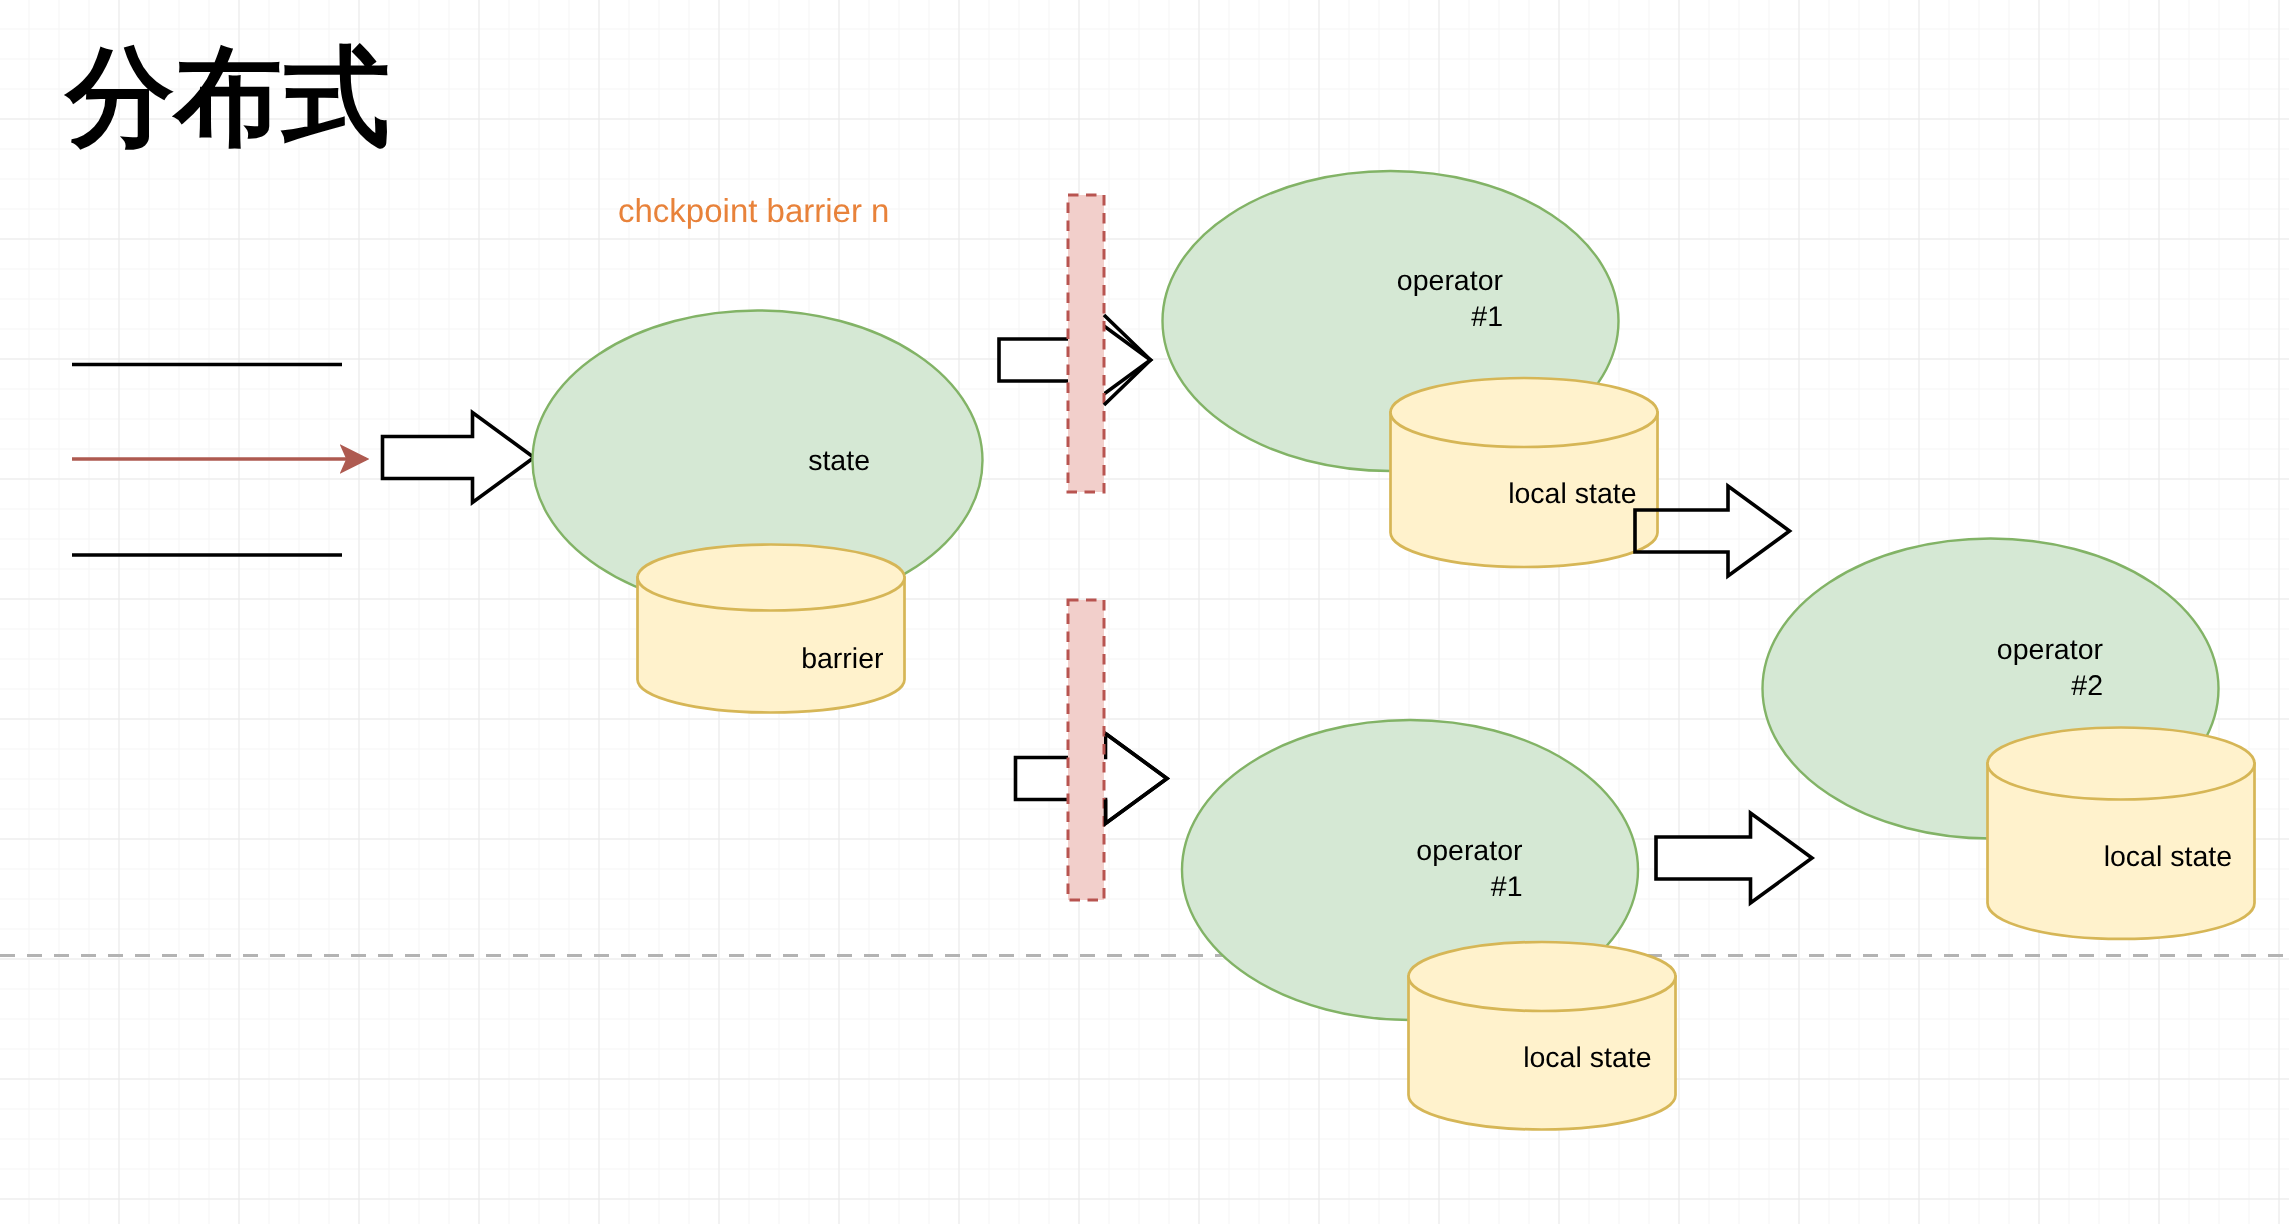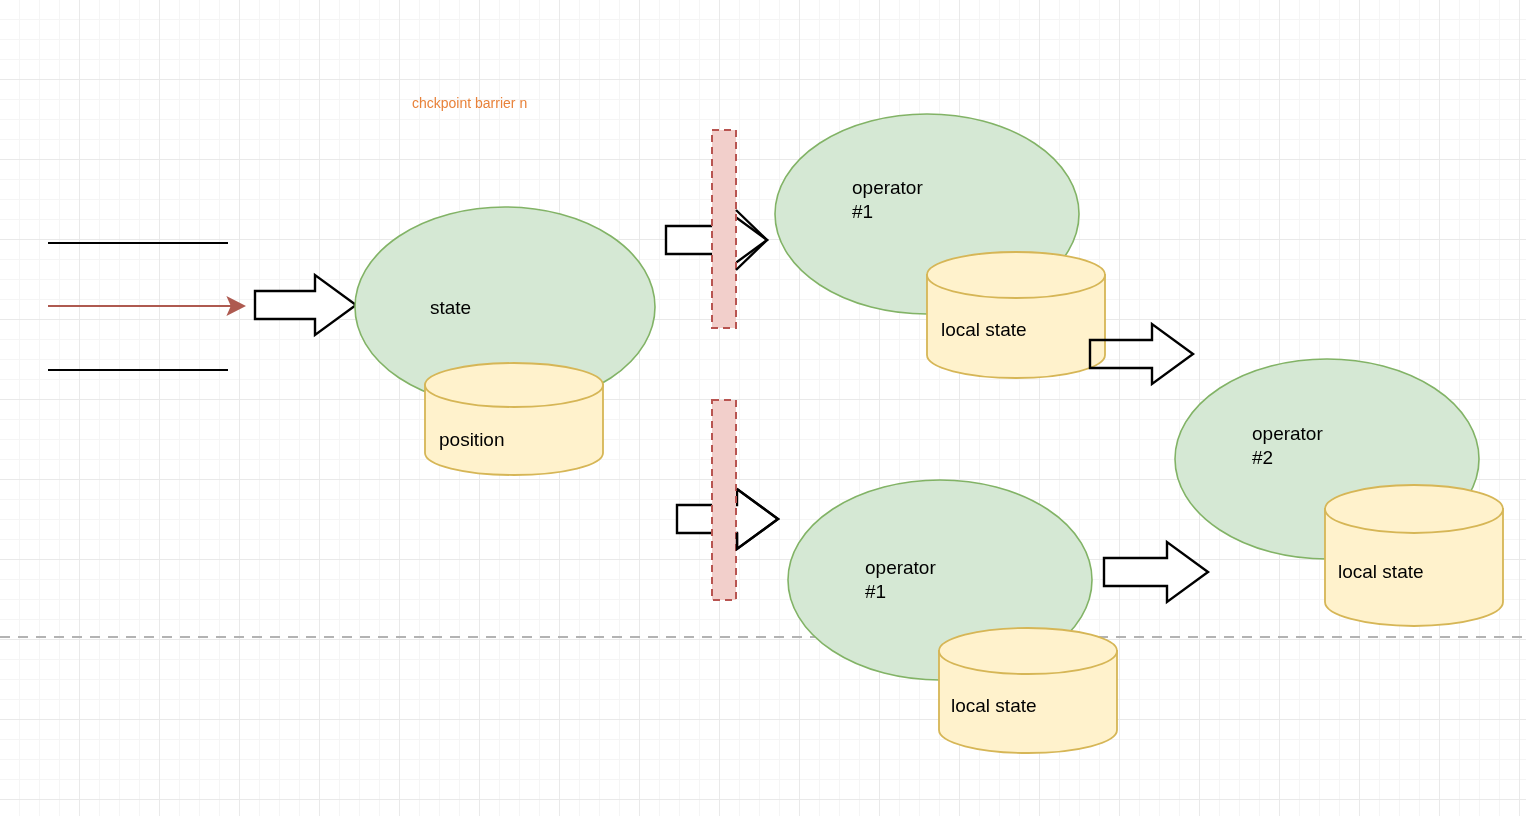--- a/index.html
+++ b/index.html
@@ -28,42 +28,42 @@
     top: 0;
     width: 1526px;
     height: 816px;
   }
   .lbl {
     position: absolute;
     color: #000000;
     font-family: "Liberation Sans", sans-serif;
     font-size: 19px;
     line-height: 24px;
-    text-align: left;
+    text-align: right;
     white-space: pre;
     pointer-events: none;
   }
   #title {
     position: absolute;
     left: 44px;
     top: 23px;
     font-family: "Liberation Sans", sans-serif;
     font-size: 72px;
     font-weight: bold;
     color: #000000;
     letter-spacing: 0px;
     line-height: 84px;
     white-space: pre;
   }
   #barrier-label {
     position: absolute;
     left: 412px;
-    top: 95px;
+    top: 128px;
     font-family: "Liberation Sans", sans-serif;
-    font-size: 14px;
+    font-size: 22px;
     color: #e8823a;
     white-space: pre;
   }
 </style>
 </head>
 <body>
 
 <div id="canvas">
 
   <svg id="vector" viewBox="0 0 1526 816" xmlns="http://www.w3.org/2000/svg">
@@ -121,26 +121,27 @@
 
     <ellipse cx="1327" cy="459" rx="152" ry="100" fill="#d5e8d4" stroke="#82b366" stroke-width="1.6"></ellipse>
 
     <g>
       <path d="M1325,509 L1325,602 A89,24 0 0 0 1503,602 L1503,509 Z" fill="#fff2cc" stroke="#d6b656" stroke-width="1.8"></path>
       <ellipse cx="1414" cy="509" rx="89" ry="24" fill="#fff2cc" stroke="#d6b656" stroke-width="1.8"></ellipse>
     </g>
 
   </svg>
 
+  <div id="title">分布式</div>
 
   <div id="barrier-label">chckpoint barrier n</div>
 
   <div class="lbl" style="left:430px; top:296px; width:150px;">state</div>
 
-  <div class="lbl" style="left:439px; top:428px; width:150px;">position</div>
+  <div class="lbl" style="left:439px; top:428px; width:150px;">barrier</div>
 
   <div class="lbl" style="left:852px; top:176px; width:150px;">operator
 #1</div>
 
   <div class="lbl" style="left:941px; top:318px; width:150px;">local state</div>
 
   <div class="lbl" style="left:865px; top:556px; width:150px;">operator
 #1</div>
 
   <div class="lbl" style="left:951px; top:694px; width:150px;">local state</div>

